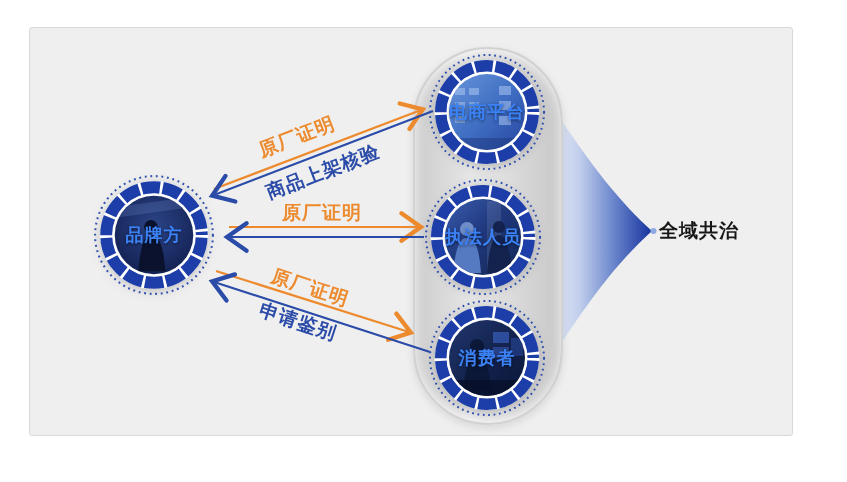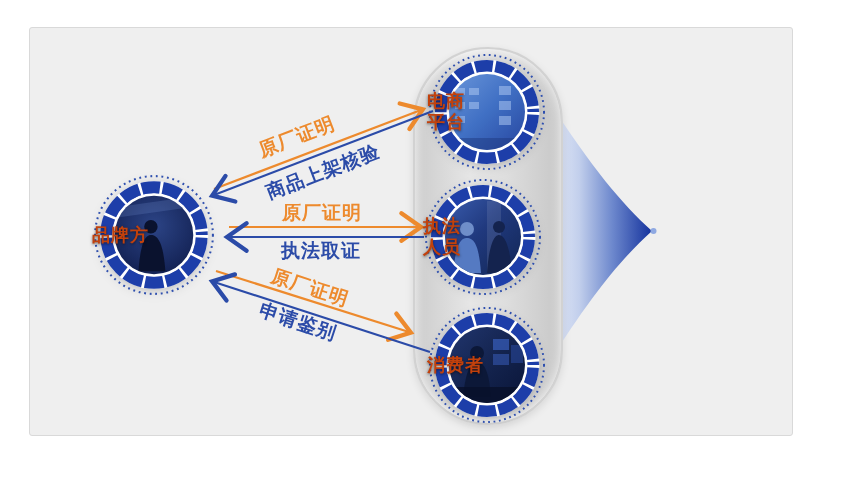--- a/index.html
+++ b/index.html
@@ -20,22 +20,22 @@
     box-shadow:0 3px 8px rgba(0,0,0,.10), inset 0 0 12px rgba(255,255,255,.9);
   }
   
   #funnel-svg{position:absolute;left:0;top:0;z-index:1;pointer-events:none;}
   
   #arrows-svg{position:absolute;left:0;top:0;z-index:3;pointer-events:none;}
   
   .badge{position:absolute;z-index:4;}
   .badge svg{display:block;filter:drop-shadow(0 2px 3px rgba(0,0,0,.18));}
   .badge .cap{
-    position:absolute;inset:0;display:flex;flex-direction:column;align-items:flex-start;justify-content:center;
-    color:#c2410c;font-weight:bold;font-size:18px;line-height:21px;letter-spacing:1px;
+    position:absolute;inset:0;display:flex;flex-direction:row;align-items:center;justify-content:center;
+    color:#3b82f6;font-weight:bold;font-size:18px;line-height:21px;letter-spacing:1px;
     text-shadow:0 1px 3px rgba(0,0,0,.55);
   }
   
   .flow-label{
     position:absolute;z-index:5;font-weight:bold;font-size:19px;white-space:nowrap;
     transform:translate(-50%,-50%);letter-spacing:1px;
   }
   .flow-label.orange{color:#ED8A2D;}
   .flow-label.blue{color:#2B4BA8;}
   #result-label{
@@ -171,21 +171,21 @@
         <circle cx="76" cy="50" r="6" fill="#14234e"></circle>
         <path d="M64 96 C66 68 71 58 76 58 C82 58 87 70 89 96 Z" fill="#14234e"></path>
       </g>
     </svg>
     <div class="cap">
       <span>执法</span>
       <span>人员</span>
     </div>
   </div>
 
-  <div class="badge" style="left:427px;top:305px;width:120px;height:120px">
+  <div class="badge" style="left:427px;top:298px;width:120px;height:120px">
     <svg width="120" height="120" viewBox="0 0 120 120">
       <defs>
         <linearGradient id="g-cons" x1="0" y1="0" x2="1" y2="1">
           <stop offset="0" stop-color="#21366f"></stop>
             <stop offset="0.5" stop-color="#14244f"></stop>
             <stop offset="1" stop-color="#0a1538"></stop>
         </linearGradient>
         <clipPath id="c-cons">
             <circle cx="60" cy="60" r="38"></circle>
           </clipPath>
@@ -207,18 +207,18 @@
     </svg>
     <div class="cap">
         <span>消费者</span>
       </div>
   </div>
 
   <div class="flow-label orange" style="left:297px;top:137px;transform:translate(-50%,-50%) rotate(-21deg)">原厂证明</div>
   <div class="flow-label blue" style="left:323px;top:172px;transform:translate(-50%,-50%) rotate(-21deg)">商品上架核验</div>
 
   <div class="flow-label orange" style="left:322px;top:213px">原厂证明</div>
-  <div class="flow-label blue" style="left:321px;top:251px">执法取证</div>
 
   <div class="flow-label orange" style="left:310px;top:288px;transform:translate(-50%,-50%) rotate(18deg)">原厂证明</div>
   <div class="flow-label blue" style="left:298px;top:322px;transform:translate(-50%,-50%) rotate(18deg)">申请鉴别</div>
 
+  <div id="result-label">全域共治</div>
 </div>
 
 </body></html>

